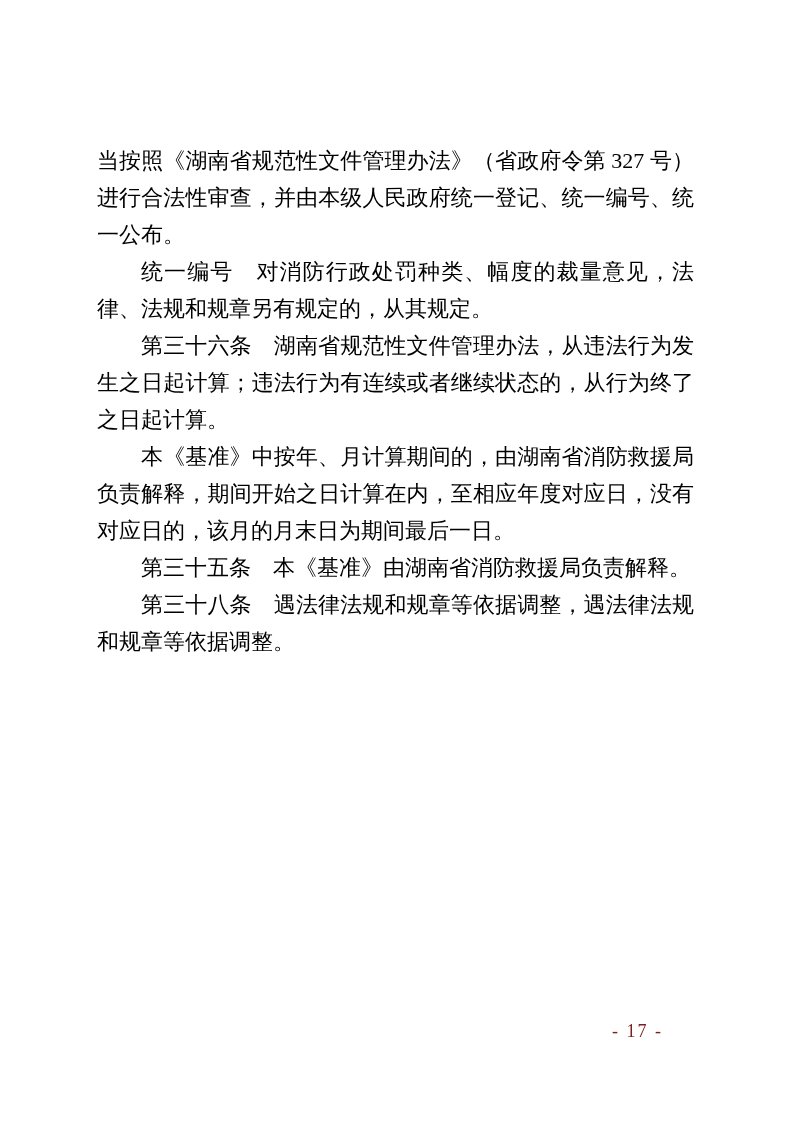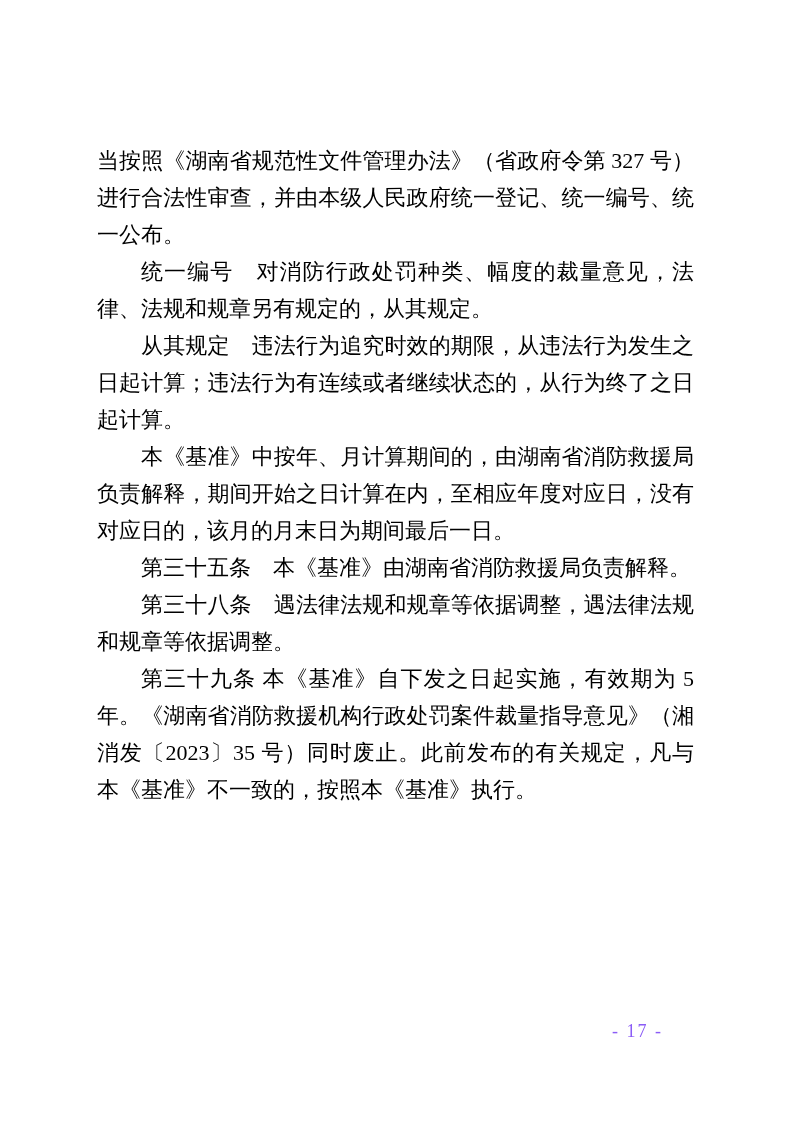--- a/index.html
+++ b/index.html
@@ -35,33 +35,32 @@
     text-indent: 2em;
   }
   .page-footer {
     position: absolute;
     left: 612px;
     top: 1020px;
     font-size: 18px;
     line-height: 22px;
     letter-spacing: 2px;
     font-family: "Liberation Serif", serif;
-    color: #8b5cf6;
+    color: #7f1d1d;
   }
 </style>
 </head>
 <body>
 
 <div class="page">
 
   <div class="doc-body">
       <p class="para">当按照《湖南省规范性文件管理办法》（省政府令第 327 号）进行合法性审查，并由本级人民政府统一登记、统一编号、统一公布。</p>
       <p class="para indent">统一编号　对消防行政处罚种类、幅度的裁量意见，法律、法规和规章另有规定的，从其规定。</p>
-      <p class="para indent">从其规定　违法行为追究时效的期限，从违法行为发生之日起计算；违法行为有连续或者继续状态的，从行为终了之日起计算。</p>
+      <p class="para indent">第三十六条　湖南省规范性文件管理办法，从违法行为发生之日起计算；违法行为有连续或者继续状态的，从行为终了之日起计算。</p>
       <p class="para indent">本《基准》中按年、月计算期间的，由湖南省消防救援局负责解释，期间开始之日计算在内，至相应年度对应日，没有对应日的，该月的月末日为期间最后一日。</p>
       <p class="para indent">第三十五条　本《基准》由湖南省消防救援局负责解释。</p>
       <p class="para indent">第三十八条　遇法律法规和规章等依据调整，遇法律法规和规章等依据调整。</p>
-      <p class="para indent">第三十九条 本《基准》自下发之日起实施，有效期为 5 年。《湖南省消防救援机构行政处罚案件裁量指导意见》（湘消发〔2023〕35 号）同时废止。此前发布的有关规定，凡与本《基准》不一致的，按照本《基准》执行。</p>
     </div>
 
   <div class="page-footer">- 17 -</div>
 
 </div>
 
 </body></html>

